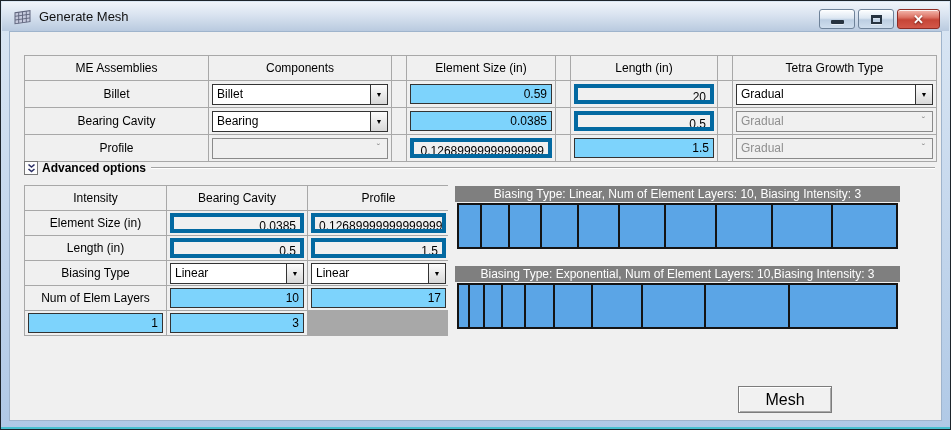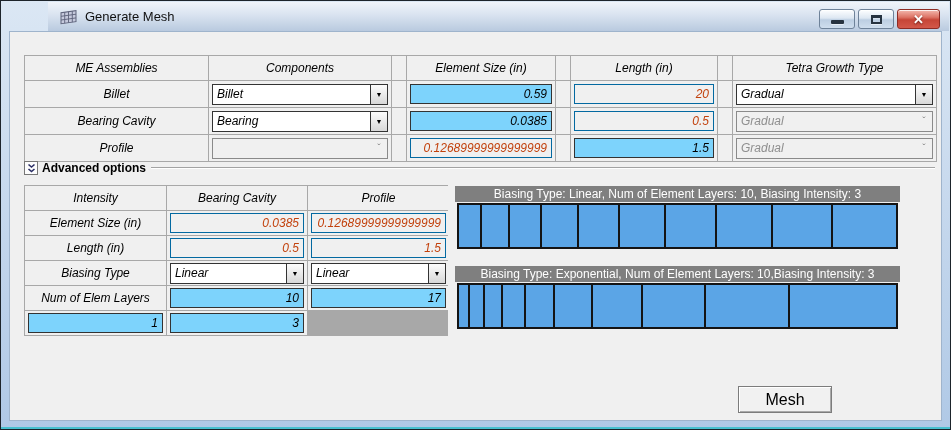--- a/index.html
+++ b/index.html
@@ -11,21 +11,21 @@
     border:1px solid #1d242b;
     background:linear-gradient(180deg,#dbe7f4 0%,#c3d6ec 55%,#b0c9e6 100%);
     box-shadow:inset 0 -2px 0 #47c0cf;
     overflow:hidden;
   }
 
   
   .titlebar {
     position:absolute; left:1px; top:1px; right:1px; height:29px;
     background:linear-gradient(180deg,#f0f4fa 0%,#d9e3f0 45%,#b9cadf 100%);
-    display:flex; align-items:center; padding-left:11px;margin-left:46px;
+    display:flex; align-items:center; padding-left:11px;
   }
   .title-text { font-size:13px; color:#111; margin-left:7px; }
   .winbtns { position:absolute; right:9px; top:7px; display:flex; gap:3px; }
   .winbtn {
     width:36px; height:20px; border-radius:3px;
     border:1px solid #6e8299; cursor:default;
     background:linear-gradient(180deg,#fdfeff 0%,#dde7f2 45%,#bccee2 55%,#cfdeee 100%);
     box-shadow:inset 0 1px 0 rgba(255,255,255,.8);
     display:flex; align-items:center; justify-content:center;
   }
@@ -39,30 +39,30 @@
 
   
   .content {
     position:absolute; left:8px; right:8px; top:30px; bottom:8px;
     background:var(--dialog-bg,#f0f0f0);
     border:1px solid #9fb4cc;
   }
 
   
   .grid { display:grid; gap:1px; background:#a8a8a8; border:1px solid #a8a8a8; }
-  .cell { background:var(--dialog-bg,#f0f0f0); display:flex; align-items:center; justify-content:center;font-style:italic; }
+  .cell { background:var(--dialog-bg,#f0f0f0); display:flex; align-items:center; justify-content:center; }
   .hcell { font-size:12px; color:#000; }
   .lcell { font-size:12px; color:#000; }
 
   .field {
     flex:1; margin:2px 3px; height:20px; line-height:18px;
     font-size:12px; padding:0 4px; text-align:right; overflow:hidden; white-space:nowrap;
   }
   .field.edit { background:#7dd3fc; border:1px solid #333; color:#000; }
-  .field.ro   { background:var(--dialog-bg,#f0f0f0); border:1px solid #0369a1; color:#c2410c; }
+  .field.ro   { background:var(--dialog-bg,#f0f0f0); border:4px solid #0369a1; color:#000000; }
 
   .combo {
     flex:1; margin:2px 3px; height:21px; display:flex; align-items:center;
     background:#fff; border:1px solid #333; font-size:12px; color:#000; cursor:default;
   }
   .combo .ctext { flex:1; padding-left:4px; overflow:hidden; white-space:nowrap; text-align:left; }
   .combo .cbtn {
     width:17px; align-self:stretch; border-left:1px solid #333;
     background:linear-gradient(180deg,#fcfcfc,#d8d8d8);
     display:flex; align-items:center; justify-content:center;

